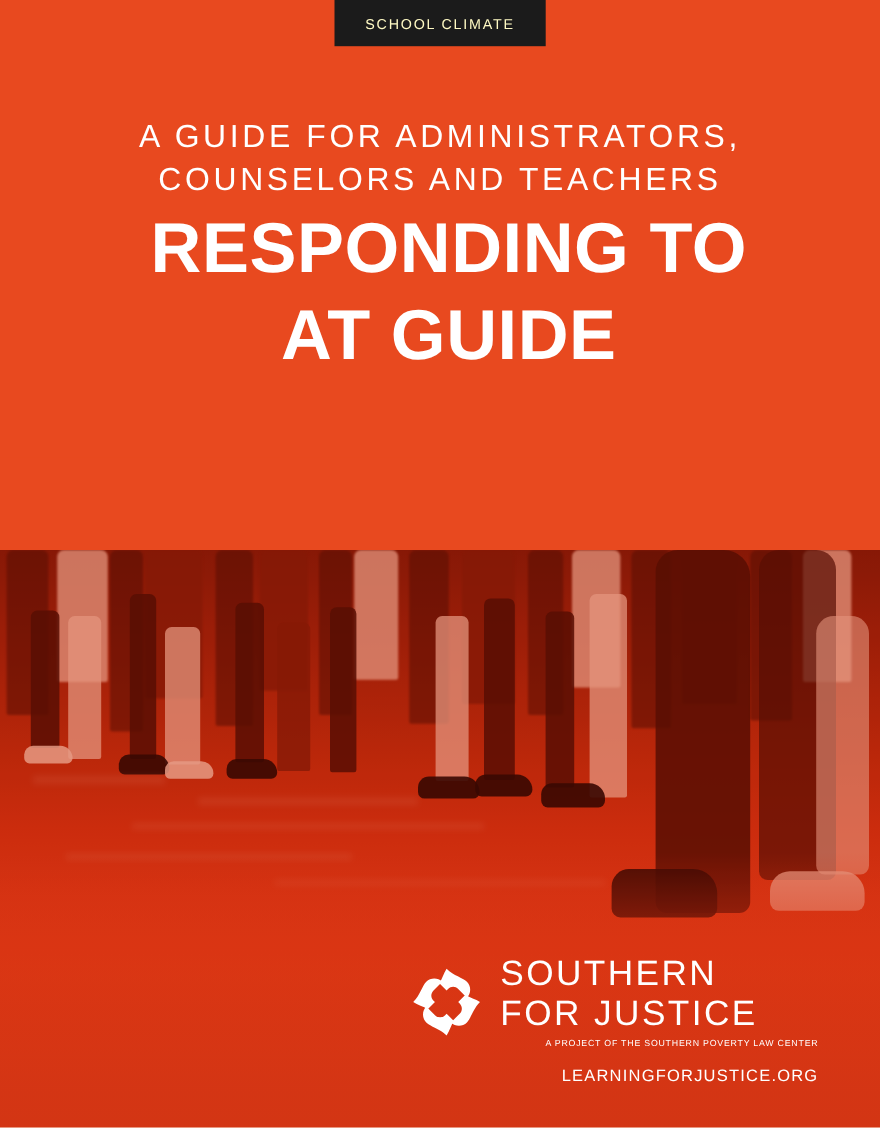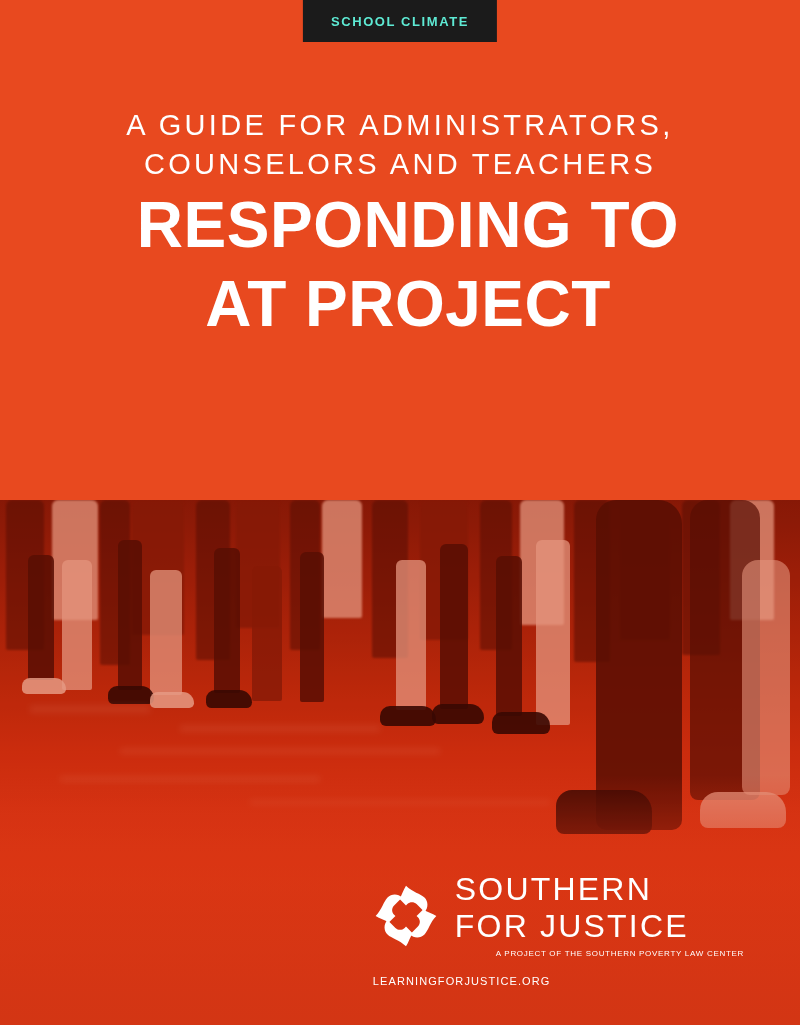--- a/index.html
+++ b/index.html
@@ -27,23 +27,23 @@
     height: 56px;
     z-index: 6;
     pointer-events: none;
   }
   .tag {
     position: absolute;
     top: 0;
     left: 50%;
     transform: translateX(-50%);
     background: #1b1b1b;
-    color: #5eead4;
+    color: #fef9c3;
     font-size: 13px;
-    font-weight: bold;
+    font-weight: normal;
     letter-spacing: 1.6px;
     padding: 15px 28px 14px 28px;
     line-height: 1;
     pointer-events: auto;
     text-align: center;
   }
 
   
   .title-block {
     position: absolute;
@@ -183,22 +183,22 @@
   .logo-tagline {
     display: block;
     margin-top: 8px;
     font-size: 8px;
     letter-spacing: 0.7px;
     color: #ffffff;
     margin-left: 41px;
   }
   .logo-url {
     margin-top: 17px;
-    text-align: left;
-    font-size: 11px;
+    text-align: right;
+    font-size: 15px;
     letter-spacing: 1.1px;
     color: #ffffff;
   }
 </style>
 </head>
 <body>
 
 <div class="page">
 
   <div class="photo">
@@ -257,21 +257,21 @@
     <div class="photo-tint"></div>
   </div>
 
   <div class="title-block">
     <div class="subtitle">
       <span class="line">A GUIDE FOR ADMINISTRATORS,</span>
       <span class="line">COUNSELORS AND TEACHERS</span>
     </div>
     <div class="main-title">
       <span class="line">RESPONDING TO</span>
-      <span class="line">AT PROJECT</span>
+      <span class="line">AT GUIDE</span>
     </div>
   </div>
 
   <div class="tag-bar">
     <div class="tag">SCHOOL CLIMATE</div>
   </div>
 
   <div class="logo-area">
     <div class="logo-row">
       <svg class="logo-mark" viewBox="0 0 100 100" aria-hidden="true">

